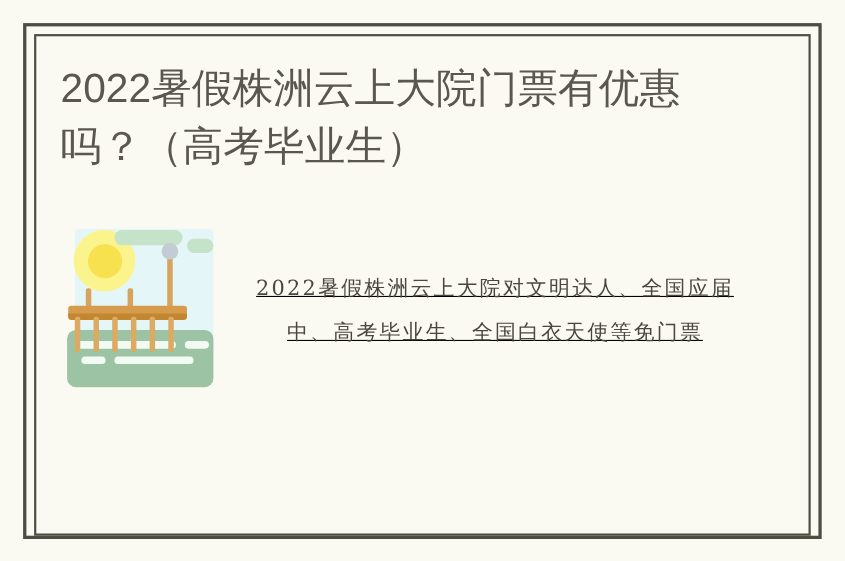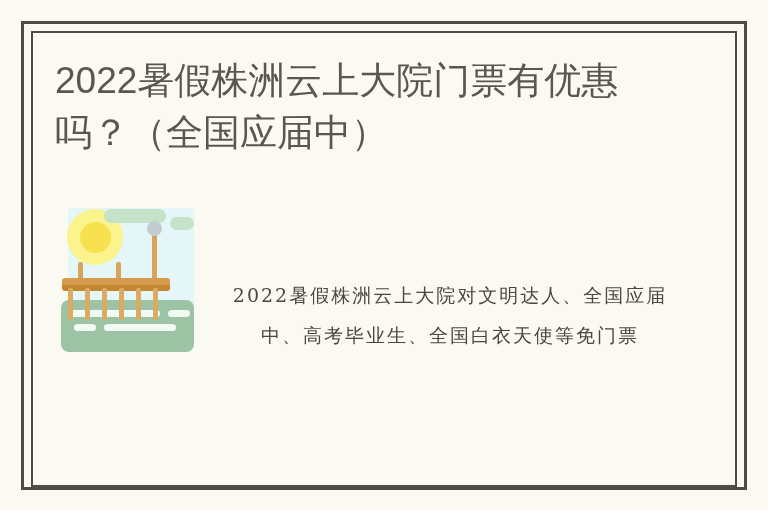--- a/index.html
+++ b/index.html
@@ -63,21 +63,22 @@
     width: 600px;
   }
 
   
   .summary {
     position: absolute;
     left: 56px;
     top: 200px;
     width: 620px;
     display: flex;
-    align-items: flex-end;
+    align-items: center;
+    text-decoration: underline;
   }
 
   .thumb {
     position: relative;
     width: 150px;
     height: 155px;
     flex: 0 0 150px;
     background: #fbfaf2;
     overflow: hidden;
   }
@@ -243,21 +244,21 @@
 </style>
 </head>
 <body>
 
 <div id="page">
 
   <div class="frame-outer"></div>
   <div class="frame-inner"></div>
 
   <div class="content">
-    <h1 class="article-title">2022暑假株洲云上大院门票有优惠吗？（全国应届中）</h1>
+    <h1 class="article-title">2022暑假株洲云上大院门票有优惠吗？（高考毕业生）</h1>
   </div>
 
   <div class="summary">
 
     <div class="thumb">
       <div class="sky"></div>
       <div class="sun-halo"></div>
       <div class="sun-core"></div>
       <div class="cloud-a"></div>
       <div class="cloud-b"></div>

